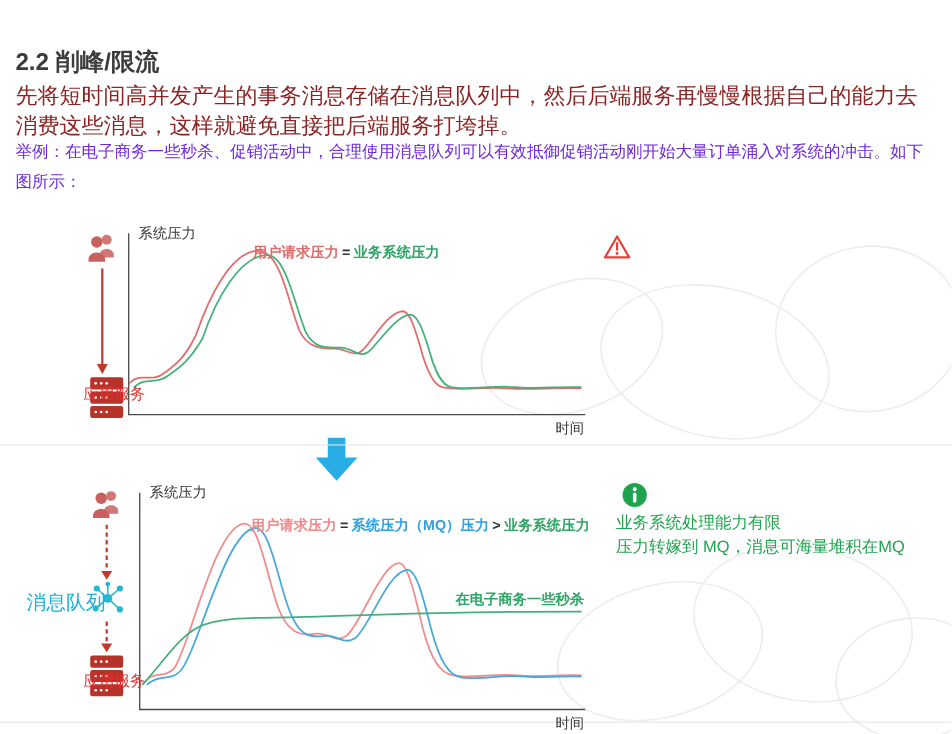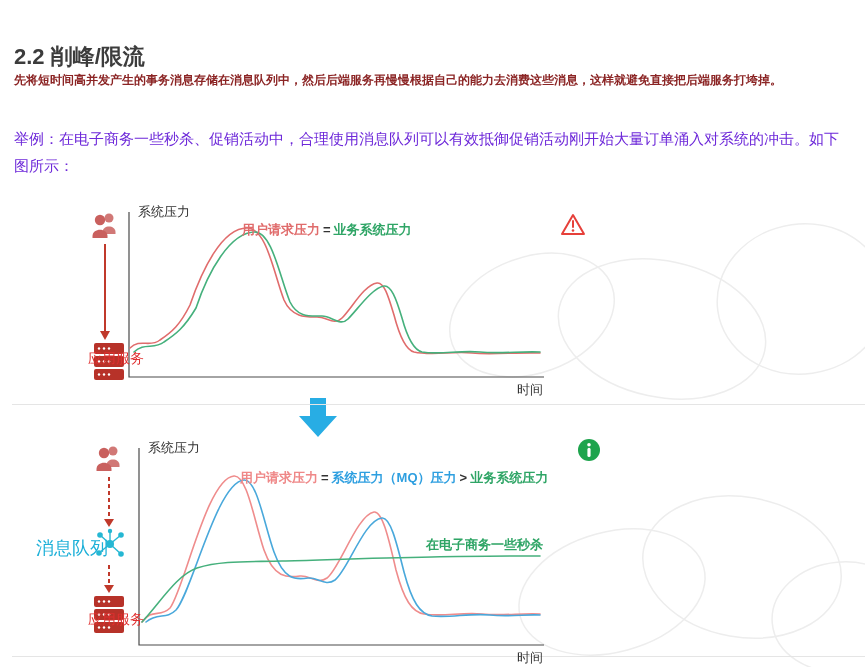--- a/index.html
+++ b/index.html
@@ -6,28 +6,28 @@
   body{
     width:865px;height:667px;position:relative;overflow:hidden;
     font-family:"Liberation Sans","DejaVu Sans",sans-serif;
     -webkit-font-smoothing:antialiased;
   }
   .abs{position:absolute;}
   #heading{
     left:14px;top:6px;font-size:22px;font-weight:700;color:#3c3c3c;margin-top:36px;
   }
   #lead{
-    left:14px;top:55px;width:838px;font-size:12px;line-height:27px;
-    font-weight:700;color:#8b2424;
+    left:14px;top:55px;width:838px;font-size:20px;line-height:27px;
+    font-weight:400;color:#8b2424;
   }
   #example{
     left:14px;top:110px;width:838px;font-size:15px;line-height:27px;
     font-weight:400;color:#6d28d9;
   }
-  #figure{left:12px;top:197px;width:755px;height:470px;}
+  #figure{left:0;top:197px;width:755px;height:470px;}
   #figure svg{position:absolute;left:0;top:0;}
   .lbl{position:absolute;white-space:nowrap;}
   .axis-label{font-size:13px;color:#333;}
   .curve-label{font-size:13px;font-weight:600;}
   .curve-label .op{color:#333;margin:0 3px;font-weight:600;}
   .c-user-red{color:#e06c6c;}
   .c-user-pink{color:#ef8888;}
   .c-biz{color:#2fa566;}
   .c-mq{color:#2e9fe0;}
   .actor-label-red{font-size:14px;color:#e02f2f;margin-left:46px;}
@@ -166,13 +166,17 @@
   <div class="lbl actor-label-red" style="left:30px;top:153px;">应用服务</div>
 
   <div class="lbl axis-label" style="left:136px;top:242px;">系统压力</div>
   <div class="lbl axis-label" style="left:505px;top:452px;">时间</div>
   <div class="lbl curve-label" style="left:228px;top:272px;">
     <span class="c-user-pink">用户请求压力</span><span class="op">=</span><span class="c-mq">系统压力（MQ）压力</span><span class="op">&gt;</span><span class="c-biz">业务系统压力</span>
   </div>
   <div class="lbl actor-label-cyan" style="left:24px;top:339px;">消息队列</div>
   <div class="lbl actor-label-red" style="left:30px;top:414px;">应用服务</div>
   <div class="lbl smooth-label" style="left:414px;top:339px;">在电子商务一些秒杀</div>
+  <div class="note note-green" style="left:560px;top:268px;">
+    <div>业务系统处理能力有限</div>
+    <div>压力转嫁到 MQ，消息可海量堆积在MQ</div>
+  </div>
 </div>
 
 </body></html>

